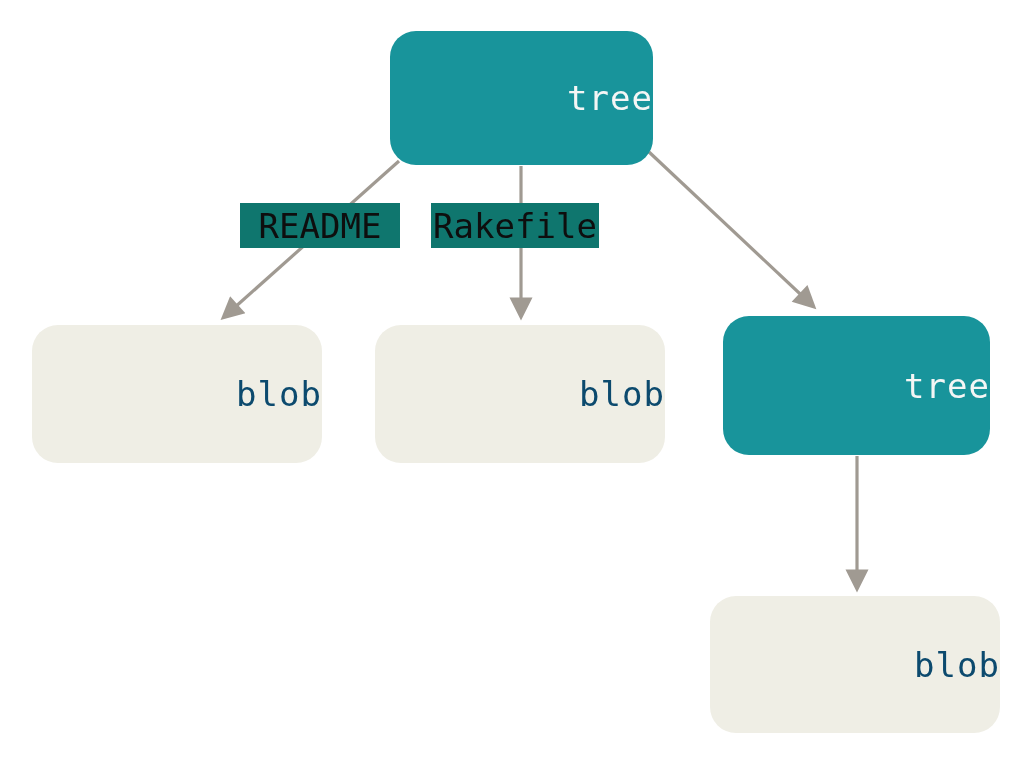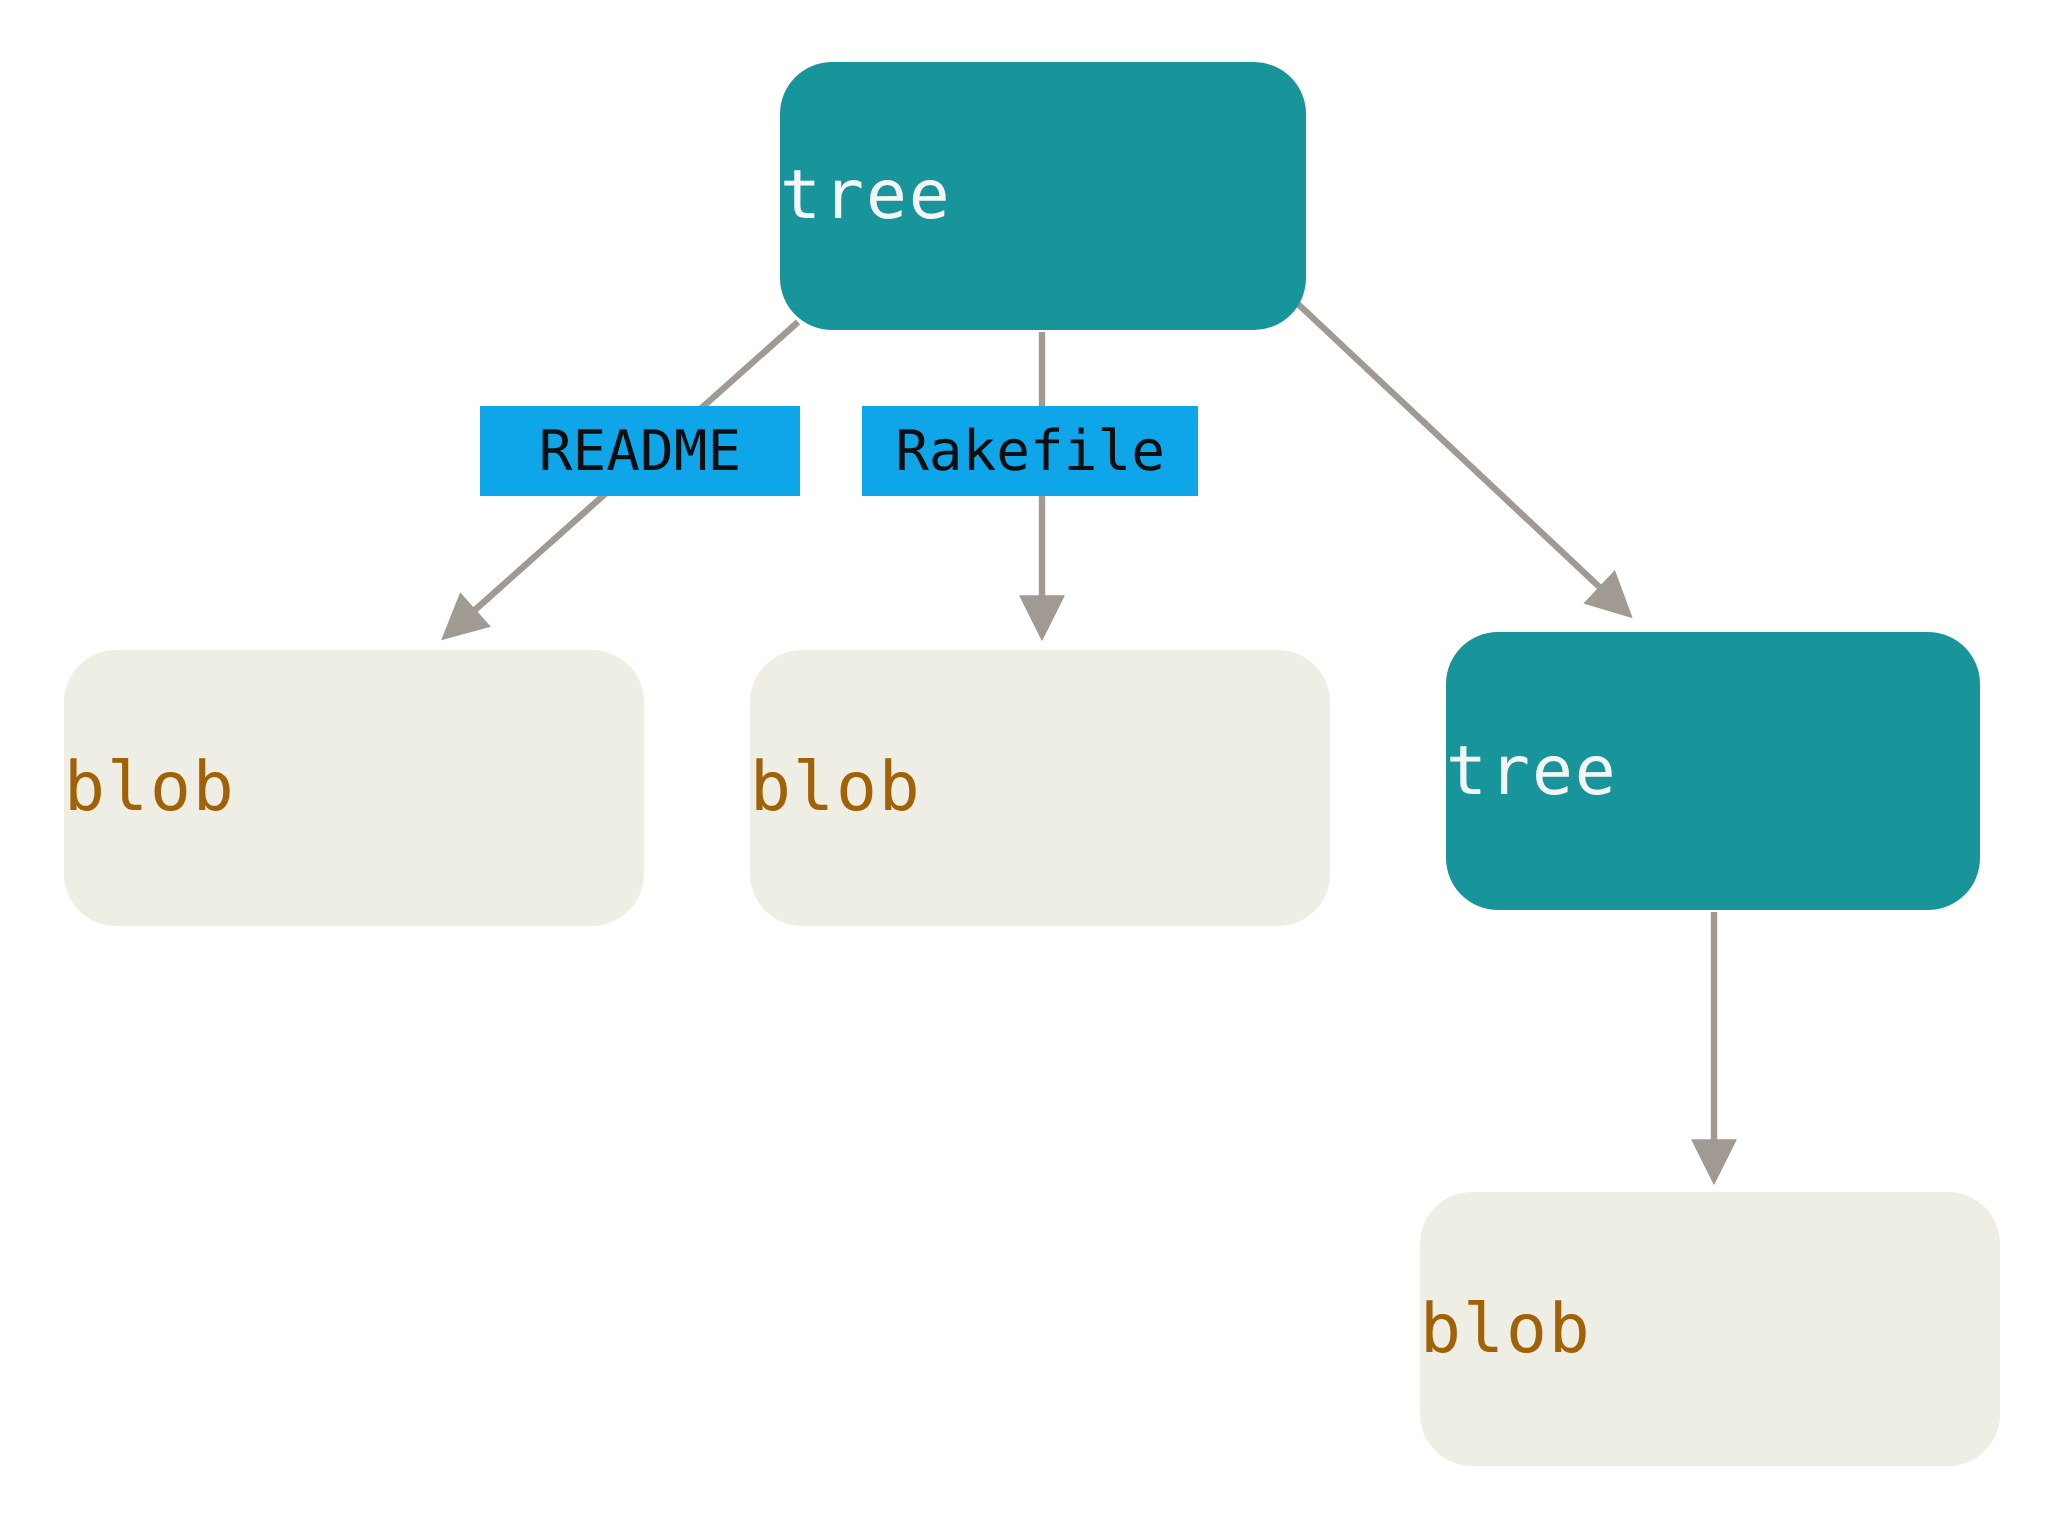--- a/index.html
+++ b/index.html
@@ -19,54 +19,54 @@
     position: absolute;
     left: 0;
     top: 0;
     z-index: 1;
   }
   .node {
     position: absolute;
     z-index: 3;
     display: flex;
     align-items: center;
-    justify-content: flex-start;
+    justify-content: flex-end;
     border-radius: 26px;
     font-size: 34px;
     letter-spacing: 1px;
   }
   .node.tree {
     background: #18949B;
     color: #F4F6F5;
   }
   .node.blob {
     background: #EFEEE5;
-    color: #a16207;
+    color: #0c4a6e;
   }
   .node-tree-root    { left: 390px; top:  31px; width: 263px; height: 134px; }
   .node-blob-readme  { left:  32px; top: 325px; width: 290px; height: 138px; }
   .node-blob-rakefile{ left: 375px; top: 325px; width: 290px; height: 138px; }
   .node-tree-lib     { left: 723px; top: 316px; width: 267px; height: 139px; }
   .node-blob-simplegit{ left: 710px; top: 596px; width: 290px; height: 137px; }
 
   .edge-label-strip {
     position: absolute;
     left: 240px;
     top: 203px;
     width: 420px;
     height: 45px;
     background: #ffffff;
     z-index: 2;
   }
   .edge-label {
     position: absolute;
     z-index: 2;
-    background: #0ea5e9;
+    background: #0f766e;
     color: #0E0E0E;
-    font-size: 28px;
+    font-size: 34px;
     display: flex;
     align-items: center;
     justify-content: center;
     white-space: nowrap;
   }
   .label-readme   { left: 0;     top: 0;     width: 160px; height: 45px; }
   .label-rakefile { left: 191px; top: 0;     width: 168px; height: 45px; }
   .label-lib      { left: 672px; top: 203px; width: 105px; height: 45px; }
   .label-simplegit{ left: 717px; top: 485px; width: 283px; height: 47px; }
 </style>

